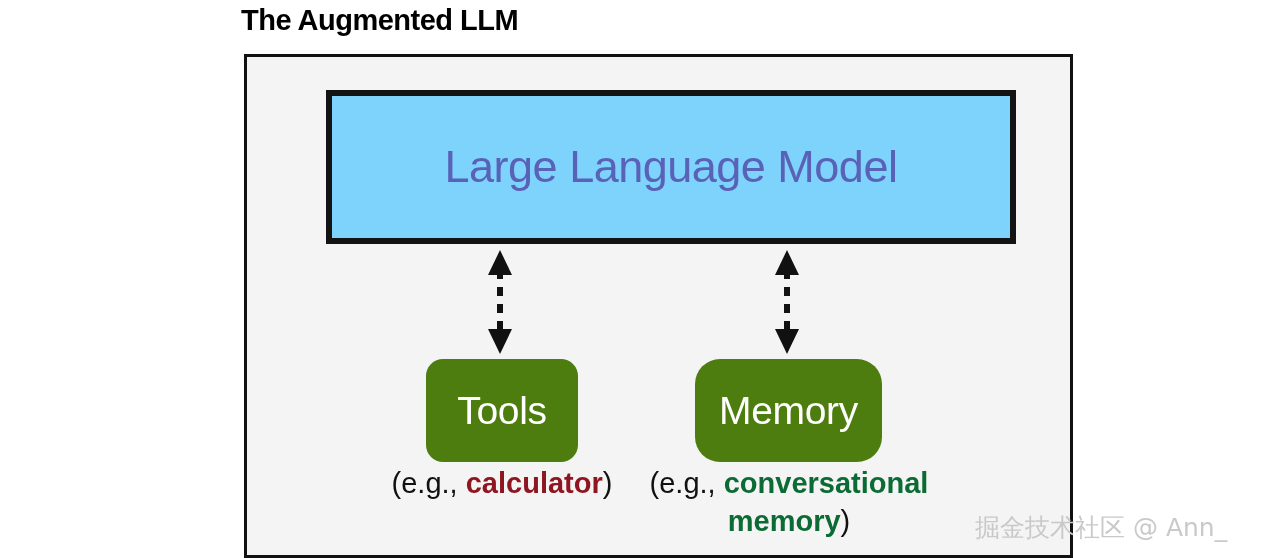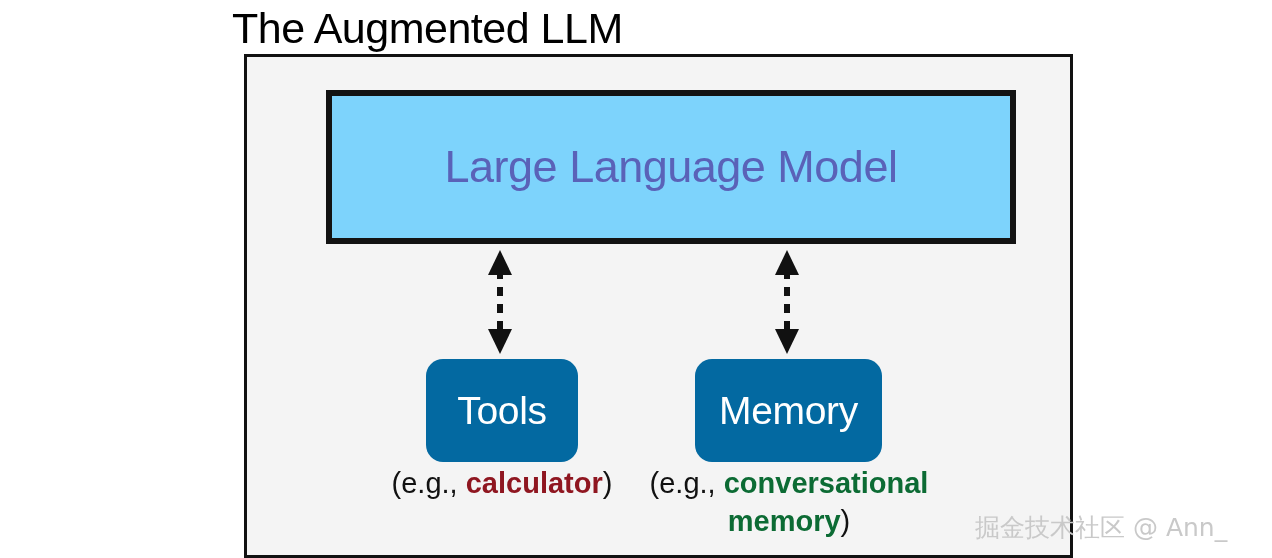--- a/index.html
+++ b/index.html
@@ -12,24 +12,24 @@
     height: 558px;
     position: relative;
     overflow: hidden;
     font-family: "Liberation Sans", sans-serif;
     background: #ffffff;
   }
 
   
   #page-title {
     position: absolute;
-    left: 232px;
+    left: 241px;
     top: 4px;
-    font-size: 43px;
-    font-weight: normal;
+    font-size: 29px;
+    font-weight: bold;
     color: #000000;
     letter-spacing: -0.5px;
     white-space: nowrap;
   }
 
   
   #diagram-frame {
     position: absolute;
     left: 244px;
     top: 54px;
@@ -67,21 +67,21 @@
     top: 250px;
     width: 34px;
     height: 104px;
   }
   #arrow-tools { left: 483px; }
   #arrow-memory { left: 770px; }
 
   
   .node-box {
     position: absolute;
-    background: #0369a1;
+    background: #4d7c0f;
     border-radius: 17px;
     display: flex;
     align-items: center;
     justify-content: center;
   }
   .node-label {
     color: #ffffff;
     font-size: 39px;
     letter-spacing: -0.3px;
     white-space: nowrap;
@@ -90,20 +90,21 @@
     left: 426px;
     top: 359px;
     width: 152px;
     height: 103px;
   }
   #memory-box {
     left: 695px;
     top: 359px;
     width: 187px;
     height: 103px;
+    border-radius: 25px;
   }
 
   
   .caption {
     position: absolute;
     font-size: 29px;
     color: #111111;
     text-align: center;
     line-height: 1.32;
   }

